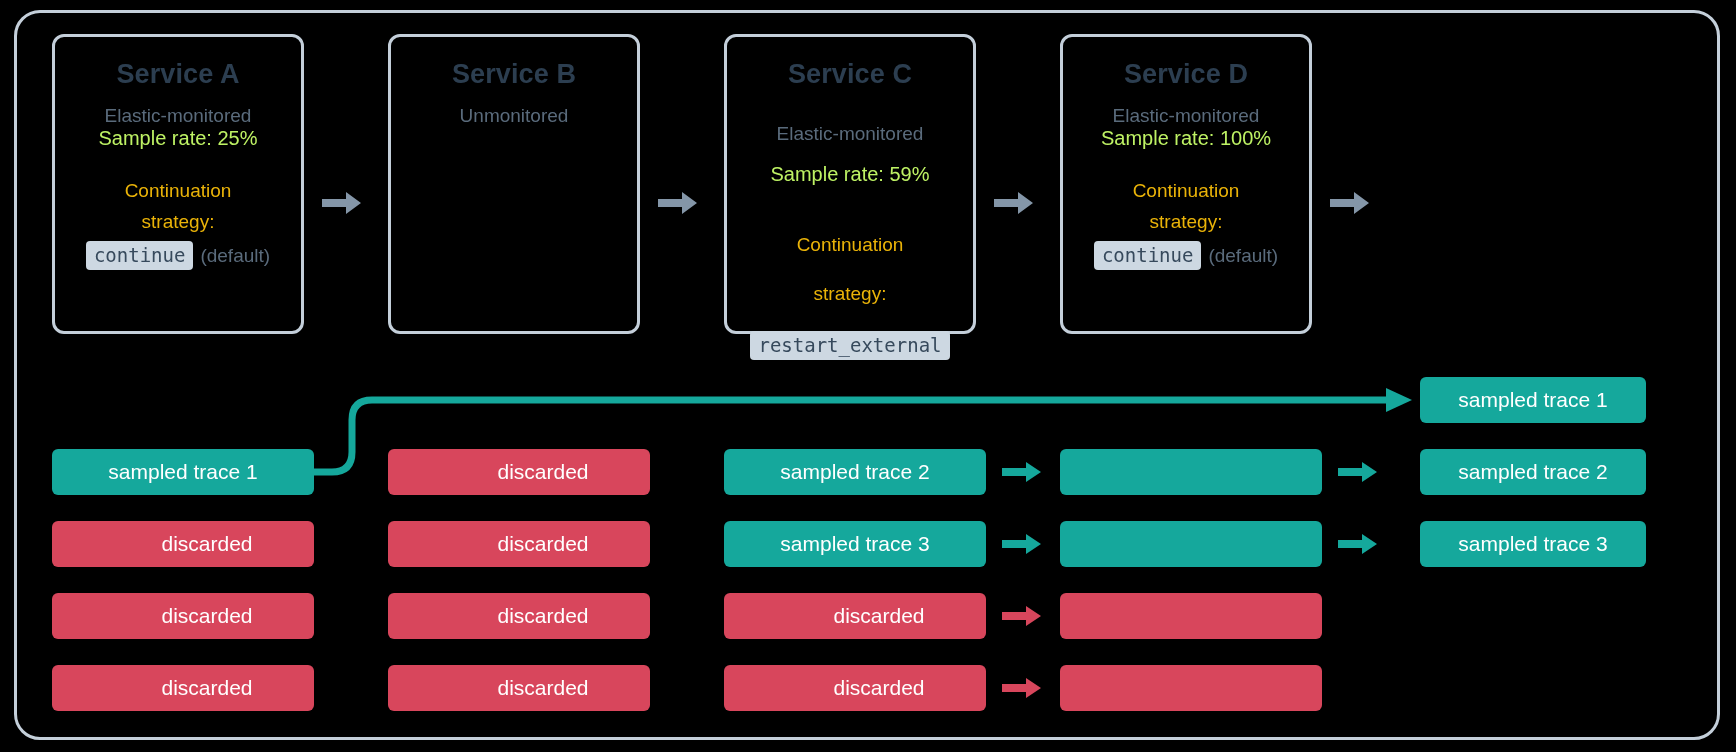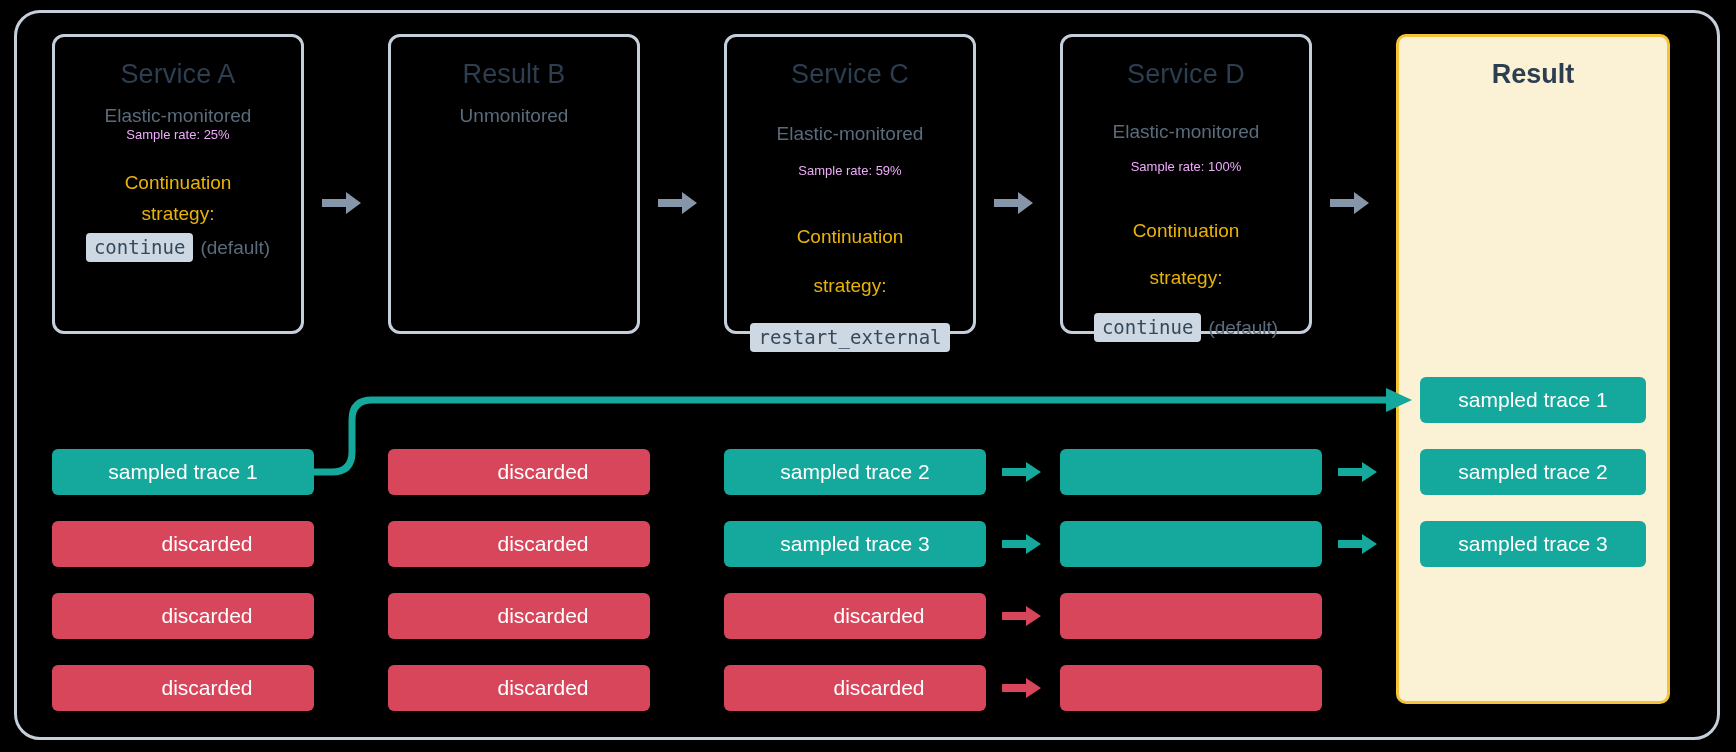--- a/index.html
+++ b/index.html
@@ -44,32 +44,32 @@
     border-radius: 12px;
     box-sizing: border-box;
     background: #000000;
     display: flex;
     flex-direction: column;
     align-items: center;
     padding-top: 22px;
   }
   .service-title {
     font-size: 27px;
-    font-weight: normal;
+    font-weight: bold;
     color: #2c3e50;
     letter-spacing: .1px;
     margin-bottom: 15px;
   }
   .service-sub {
     font-size: 19px;
     color: #5a6b7c;
   }
   .service-rate {
-    font-size: 13px;
-    color: #f0abfc;
+    font-size: 20px;
+    color: #bef264;
     margin-bottom: 28px;
   }
   .service-strategy-label {
     font-size: 19px;
     color: #eab308;
     line-height: 1.33;
     text-align: center;
     margin-bottom: 6px;
   }
   .strategy-row {
@@ -183,50 +183,47 @@
     <div class="service-rate">Sample rate: 25%</div>
     <div class="service-strategy-label">Continuation</div>
     <div class="service-strategy-label">strategy:</div>
     <div class="strategy-row">
       <span class="code-badge">continue</span>
       <span class="default-note">(default)</span>
     </div>
   </div>
 
   <div class="service-card" style="left:388px;">
-    <div class="service-title">Result B</div>
+    <div class="service-title">Service B</div>
     <div class="service-sub">Unmonitored</div>
   </div>
 
   <div class="service-card" style="left:724px;gap:18px;">
     <div class="service-title">Service C</div>
     <div class="service-sub">Elastic-monitored</div>
     <div class="service-rate">Sample rate: 59%</div>
     <div class="service-strategy-label">Continuation</div>
     <div class="service-strategy-label">strategy:</div>
     <div class="strategy-row">
       <span class="code-badge">restart_external</span>
     </div>
   </div>
 
-  <div class="service-card" style="left:1060px;gap:16px;">
+  <div class="service-card" style="left:1060px;">
     <div class="service-title">Service D</div>
     <div class="service-sub">Elastic-monitored</div>
     <div class="service-rate">Sample rate: 100%</div>
     <div class="service-strategy-label">Continuation</div>
     <div class="service-strategy-label">strategy:</div>
     <div class="strategy-row">
       <span class="code-badge">continue</span>
       <span class="default-note">(default)</span>
     </div>
   </div>
 
-  <div class="result-panel">
-    <div class="result-title">Result</div>
-  </div>
 
   <div class="pipe-arrow" style="left:322px;">
     <svg width="40" height="26" viewBox="0 0 40 26">
         <path d="M0 9 H24 V2 L39 13 L24 24 V17 H0 Z" fill="#8496a8"></path>
       </svg>
   </div>
   <div class="pipe-arrow" style="left:658px;">
     <svg width="40" height="26" viewBox="0 0 40 26">
         <path d="M0 9 H24 V2 L39 13 L24 24 V17 H0 Z" fill="#8496a8"></path>
       </svg>

